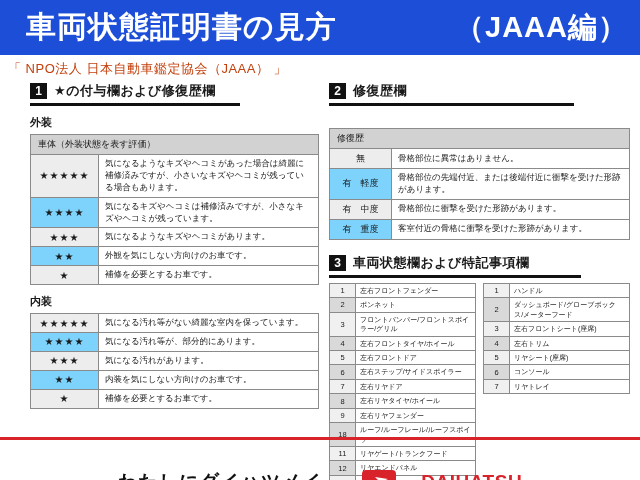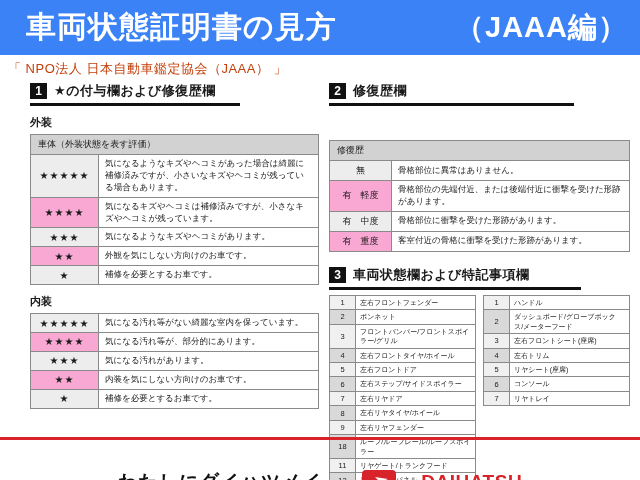--- a/index.html
+++ b/index.html
@@ -2,21 +2,21 @@
 <html><head>
 <meta charset="utf-8">
 <style>
   * { box-sizing: border-box; margin: 0; padding: 0; }
   html, body { width: 640px; height: 480px; }
   body { font-family: "Liberation Sans", "DejaVu Sans", sans-serif; background: #ffffff; color: #1a1a1a; }
   .page { position: relative; width: 640px; height: 480px; overflow: hidden; background: #fff; }
 
   
   .banner { position: absolute; top: 0; left: 0; width: 640px; height: 55px;
-            background: #3b82f6; display: flex; align-items: center; }
+            background: #1d4ed8; display: flex; align-items: center; }
   .banner .title { color: #fff; font-weight: bold; font-size: 30px; margin-left: 26px; letter-spacing: 1px; }
   .banner .edition { color: #fff; font-weight: bold; font-size: 29px; margin-left: auto; margin-right: 12px; letter-spacing: 1px; }
 
   .subtitle { position: absolute; top: 60px; left: 8px; font-size: 13px; color: #c2410c; letter-spacing: 0.5px; }
 
   
   .col-left  { position: absolute; top: 82px; left: 30px;  width: 289px; }
   .col-right { position: absolute; top: 82px; left: 329px; width: 301px; }
 
   
@@ -28,21 +28,21 @@
 
   .group-label { font-weight: bold; font-size: 11px; margin: 9px 0 4px 0; }
 
   
   table { border-collapse: collapse; width: 100%; }
   td, th { border: 1px solid #8a8a8a; vertical-align: middle; }
   .tbl-head { background: #d2d2d2; font-weight: normal; font-size: 9px; text-align: left; padding: 3px 7px; }
   .star-cell { width: 68px; text-align: center; font-size: 10px; letter-spacing: 1px; padding: 3px 2px; }
   .desc-cell { font-size: 8.5px; line-height: 1.4; padding: 3px 6px; background: #fff; }
   .bg-a { background: #ededed; }
-  .bg-b { background: #f9a8d4; }
+  .bg-b { background: #7dd3fc; }
 
   .grade-cell { width: 62px; text-align: center; font-size: 9px; padding: 3px 2px; }
 
   
   .parts-wrap { display: flex; gap: 7px; margin-top: 5px; align-items: flex-start; }
   .parts-tbl { width: 147px; }
   .num-cell { width: 26px; text-align: center; font-size: 7.5px; padding: 2px 1px; }
   .name-cell { font-size: 7px; line-height: 1.35; padding: 2px 4px; background: #fff; }
   .n-a { background: #f0f0f0; }
   .n-b { background: #d9d9d9; }
@@ -128,21 +128,21 @@
     </tbody>
       </table>
   </div>
 
   <div class="col-right">
     <div class="sec-head w2">
       <span class="sec-num">2</span>
       <span class="sec-title">修復歴欄</span>
     </div>
 
-    <table style="margin-top:34px;">
+    <table style="margin-top:22px;">
       <tbody>
           <tr>
         <th class="tbl-head" colspan="2">修復歴</th>
       </tr>
       <tr>
         <td class="grade-cell bg-a">無</td>
         <td class="desc-cell">骨格部位に異常はありません。</td>
       </tr>
       <tr>
         <td class="grade-cell bg-b">有　軽度</td>

